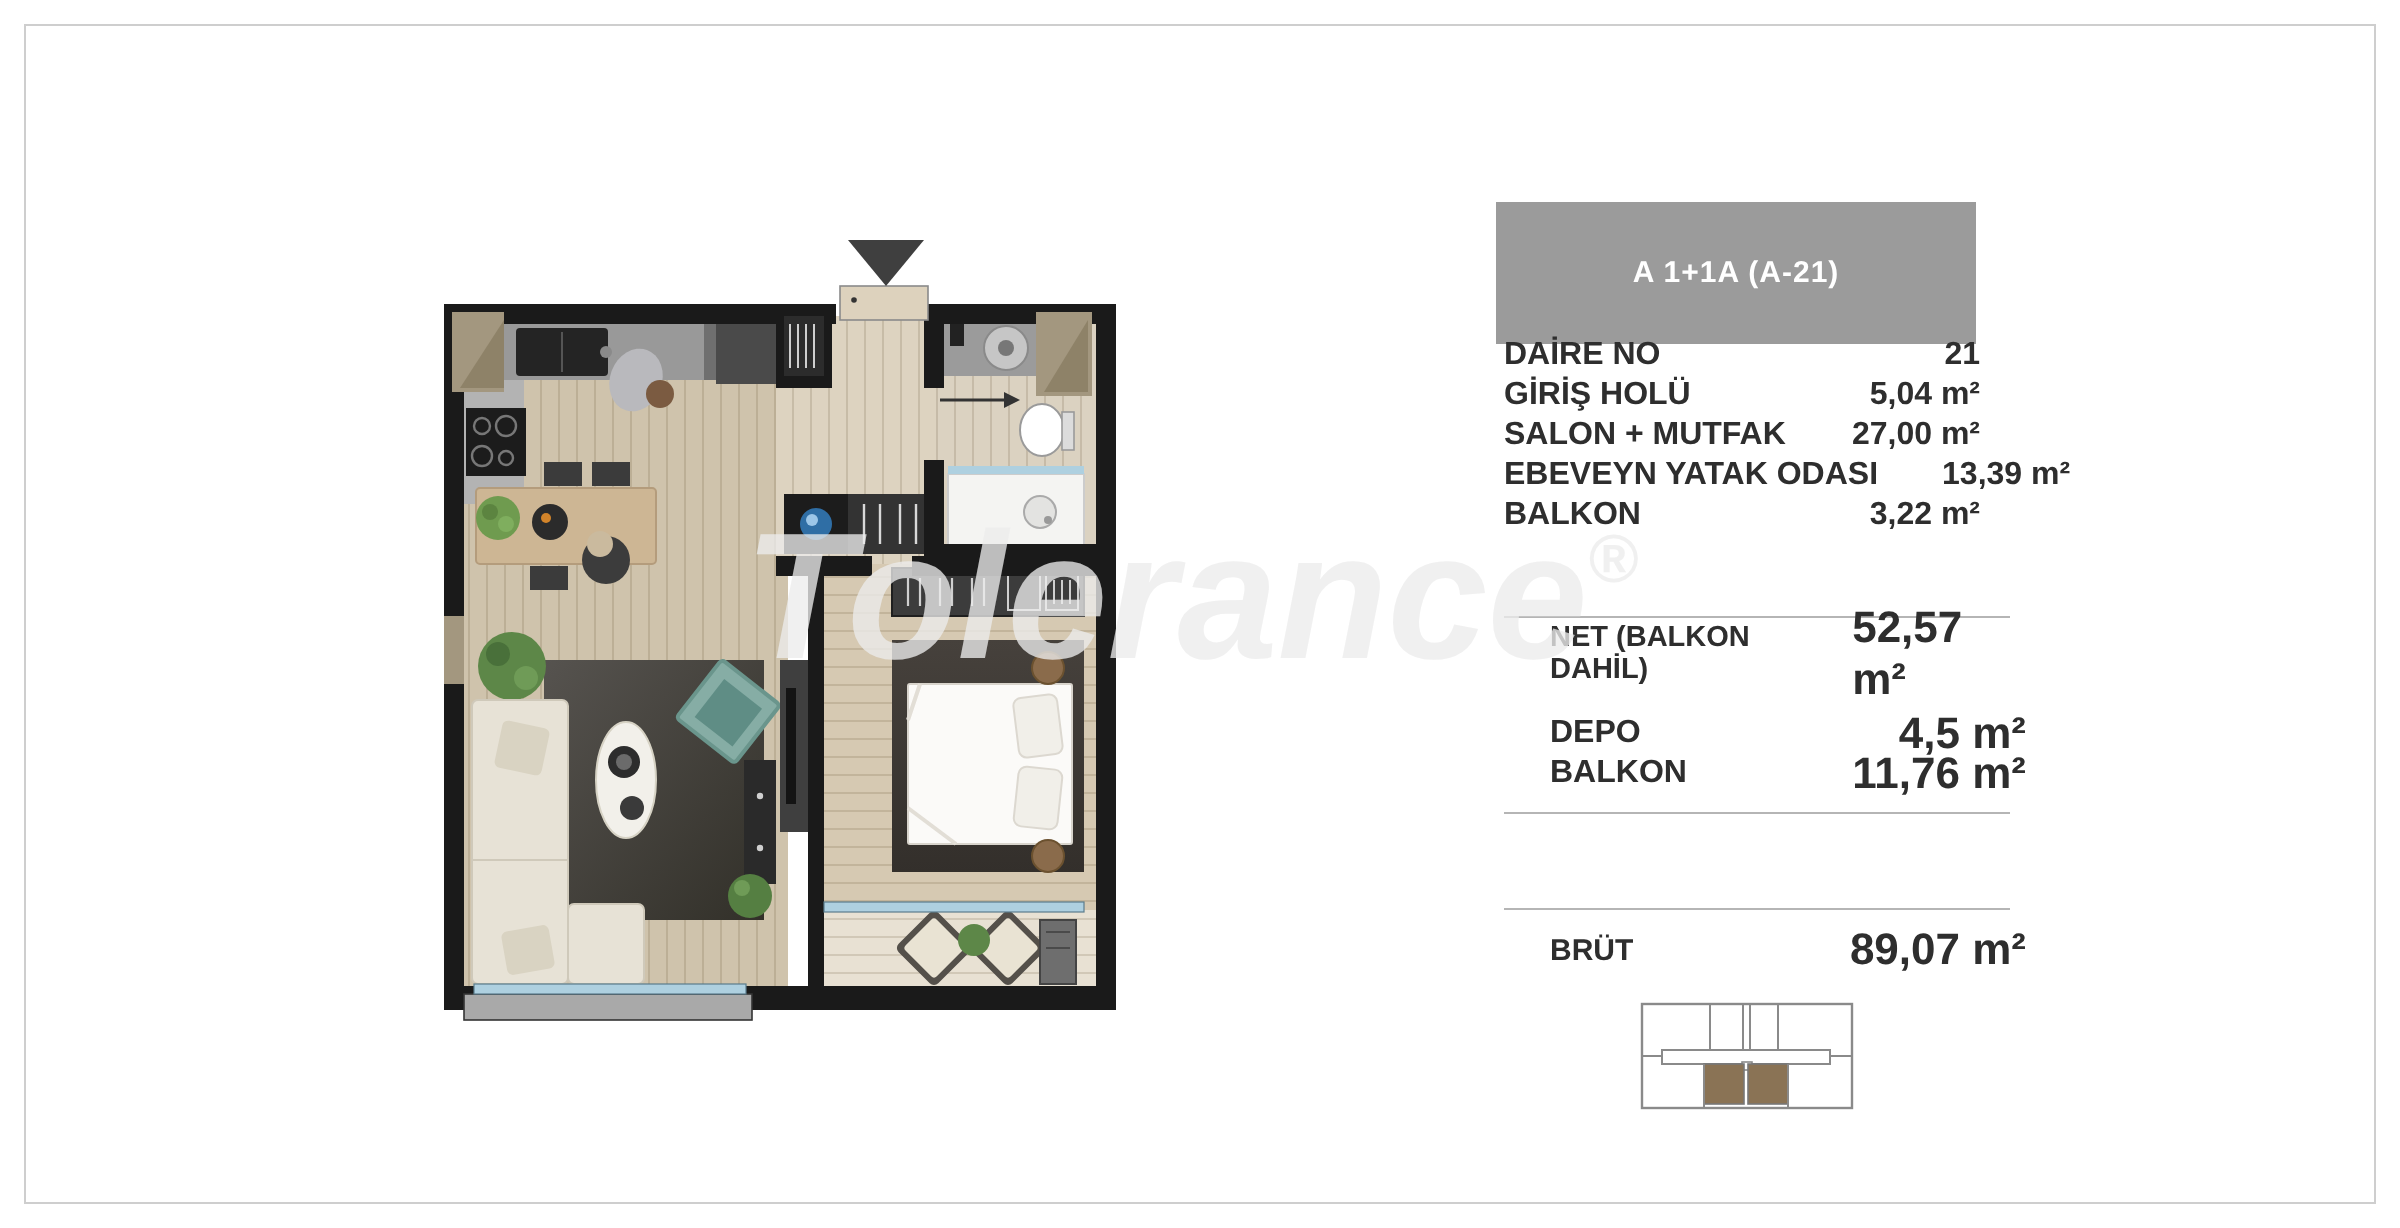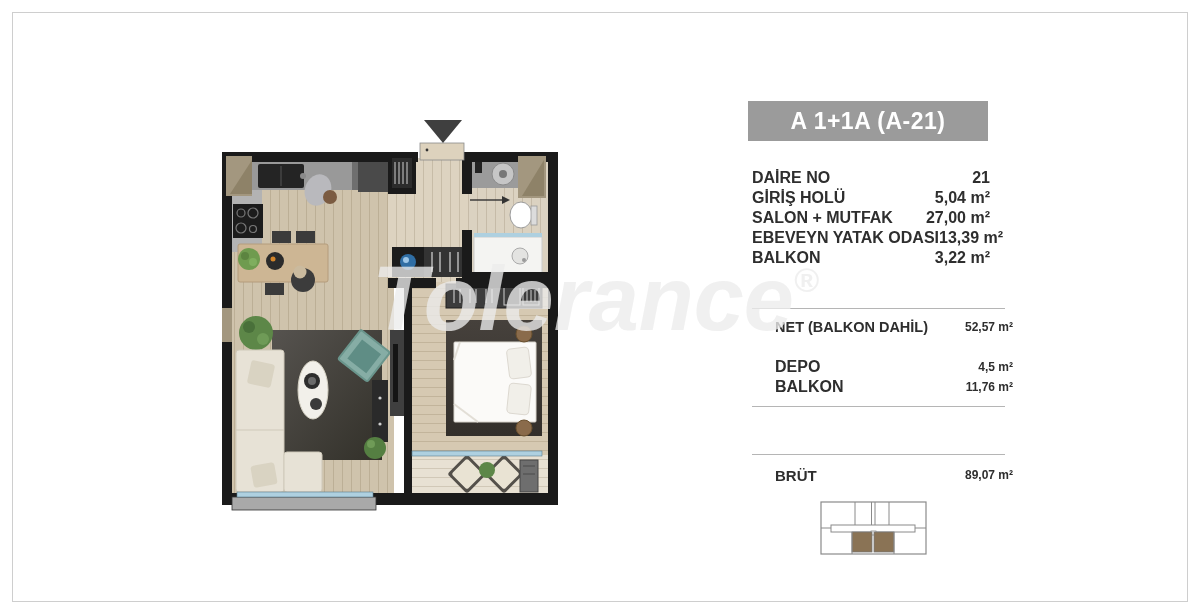--- a/index.html
+++ b/index.html
@@ -2,31 +2,31 @@
 <html><head>
 <meta charset="utf-8">
 <style>
   html,body{margin:0;padding:0;background:#fff;}
   .canvas{position:relative;width:1200px;height:614px;background:#fff;overflow:hidden;
           font-family:"Liberation Sans",sans-serif;}
   .frame{position:absolute;inset:12px;border:1px solid #cecece;pointer-events:none;}
   .abs{position:absolute;}
 
   
-  .panel-header{left:748px;top:101px;width:240px;height:40px;background:#9b9b9b;
-    color:#fff;font-weight:bold;font-size:23px;display:flex;align-items:center;
+  .panel-header{left:748px;top:101px;width:240px;height:71px;background:#9b9b9b;
+    color:#fff;font-weight:bold;font-size:15px;display:flex;align-items:center;
     justify-content:center;letter-spacing:.5px;}
   .rows{left:752px;top:168px;width:238px;}
   .row{display:flex;justify-content:space-between;align-items:center;height:20px;
-    font-weight:bold;font-size:16px;color:#2e2e2e;white-space:nowrap;}
+    font-weight:bold;font-size:16px;color:#2e2e2e;white-space:nowrap;gap:32px;}
   .divider{left:752px;width:253px;height:1px;background:#b5b5b5;}
   .subrow{left:752px;width:238px;display:flex;justify-content:space-between;
     align-items:center;color:#2e2e2e;font-weight:bold;margin-left:23px;}
   .subrow .lab{font-size:14.5px;}
-  .subrow .val{font-size:12px;}
+  .subrow .val{font-size:22px;}
   .row .val,.row .lab{font-weight:bold;}
   .two-line .lab{font-size:14.5px;line-height:15px;}
 
   
   .watermark{left:372px;top:248px;font-size:90px;font-weight:bold;font-style:italic;
     color:rgba(236,236,236,0.78);white-space:nowrap;pointer-events:none;z-index:50;
     letter-spacing:0px;}
   .watermark .reg{font-size:34px;vertical-align:38px;}
 </style>
 </head>

